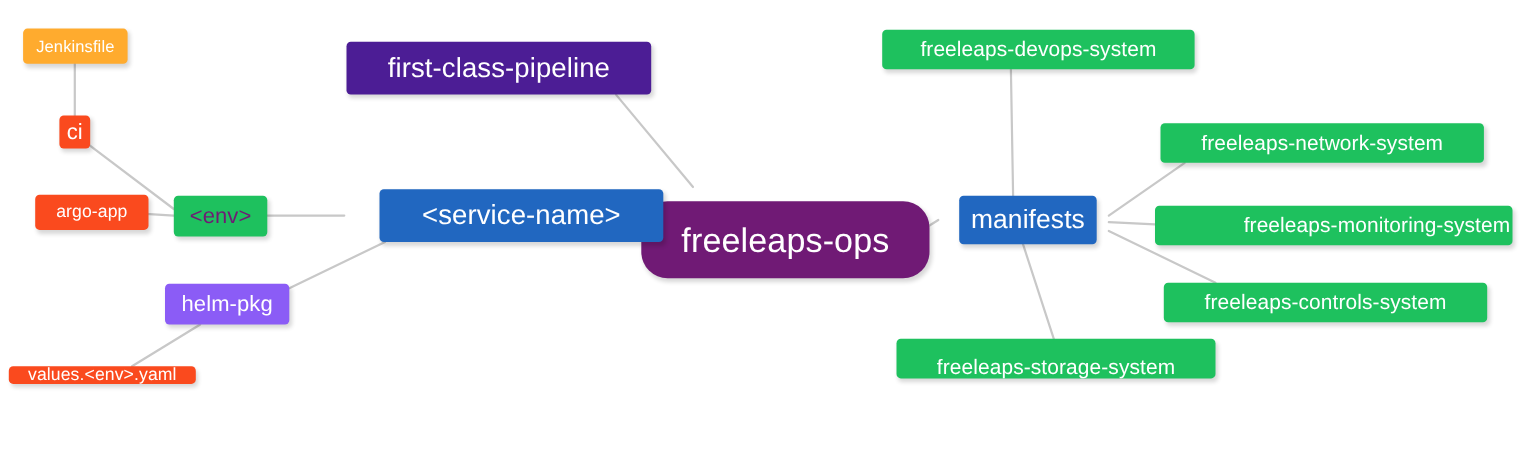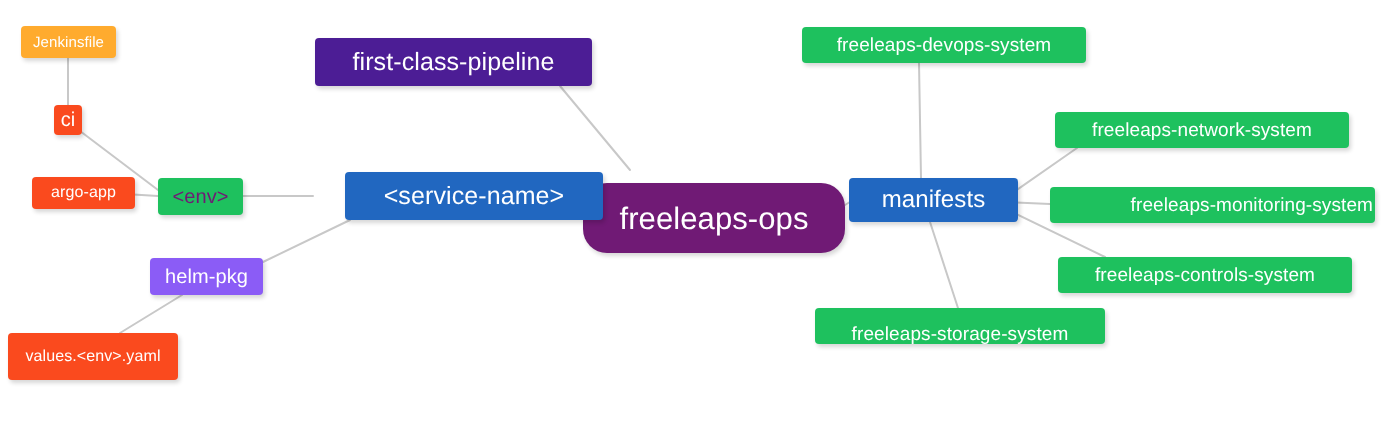--- a/index.html
+++ b/index.html
@@ -67,21 +67,21 @@
   <div id="node-layer">
       <div class="node" style="left: 583px; top: 183px; width: 262px; height: 70px; background: #701a75; color: rgb(255, 255, 255); font-size: 31px; border-radius: 24px;">
         <span class="node-label">freeleaps-ops</span>
       </div>
       <div class="node" style="left: 313px; top: 172px; width: 258px; height: 48px; background: rgb(33, 103, 192); color: rgb(255, 255, 255); font-size: 25px; margin-left: 32px;">
         <span class="node-label">&lt;service-name&gt;</span>
       </div>
       <div class="node" style="left: 315px; top: 38px; width: 277px; height: 48px; background: #4c1d95; color: rgb(255, 255, 255); font-size: 25px;">
         <span class="node-label">first-class-pipeline</span>
       </div>
-      <div class="node" style="left: 849px; top: 178px; width: 169px; height: 44px; background: rgb(33, 103, 192); color: rgb(255, 255, 255); font-size: 24px;">
+      <div class="node" style="left: 872px; top: 178px; width: 125px; height: 44px; background: rgb(33, 103, 192); color: rgb(255, 255, 255); font-size: 24px;">
         <span class="node-label">manifests</span>
       </div>
       <div class="node" style="left: 158px; top: 178px; width: 85px; height: 37px; background: rgb(30, 193, 94); color: #701a75; font-size: 20px;">
         <span class="node-label">&lt;env&gt;</span>
       </div>
       <div class="node" style="left: 150px; top: 258px; width: 113px; height: 37px; background: #8b5cf6; color: rgb(255, 255, 255); font-size: 20px;">
         <span class="node-label">helm-pkg</span>
       </div>
       <div class="node" style="left: 802px; top: 27px; width: 284px; height: 36px; background: rgb(30, 193, 94); color: rgb(255, 255, 255); font-size: 19px;">
         <span class="node-label">freeleaps-devops-system</span>
@@ -100,17 +100,17 @@
       </div>
       <div class="node" style="left: 21px; top: 26px; width: 95px; height: 32px; background: rgb(255, 171, 46); color: rgb(255, 255, 255); font-size: 15px;">
         <span class="node-label">Jenkinsfile</span>
       </div>
       <div class="node" style="left: 54px; top: 105px; width: 28px; height: 30px; background: rgb(250, 74, 30); color: rgb(255, 255, 255); font-size: 20px;">
         <span class="node-label">ci</span>
       </div>
       <div class="node" style="left: 32px; top: 177px; width: 103px; height: 32px; background: rgb(250, 74, 30); color: rgb(255, 255, 255); font-size: 16px;">
         <span class="node-label">argo-app</span>
       </div>
-      <div class="node" style="left: 8px; top: 333px; width: 170px; height: 47px; background: rgb(250, 74, 30); color: rgb(255, 255, 255); font-size: 16px;">
+      <div class="node" style="left: 8px; top: 333px; width: 170px; height: 16px; background: rgb(250, 74, 30); color: rgb(255, 255, 255); font-size: 16px;">
         <span class="node-label">values.&lt;env&gt;.yaml</span>
       </div>
     </div>
 </div>
 
 </body></html>

